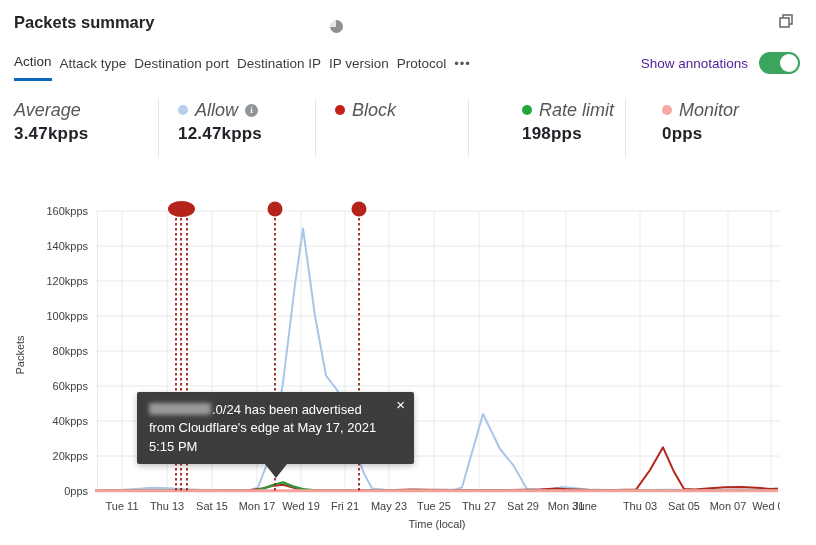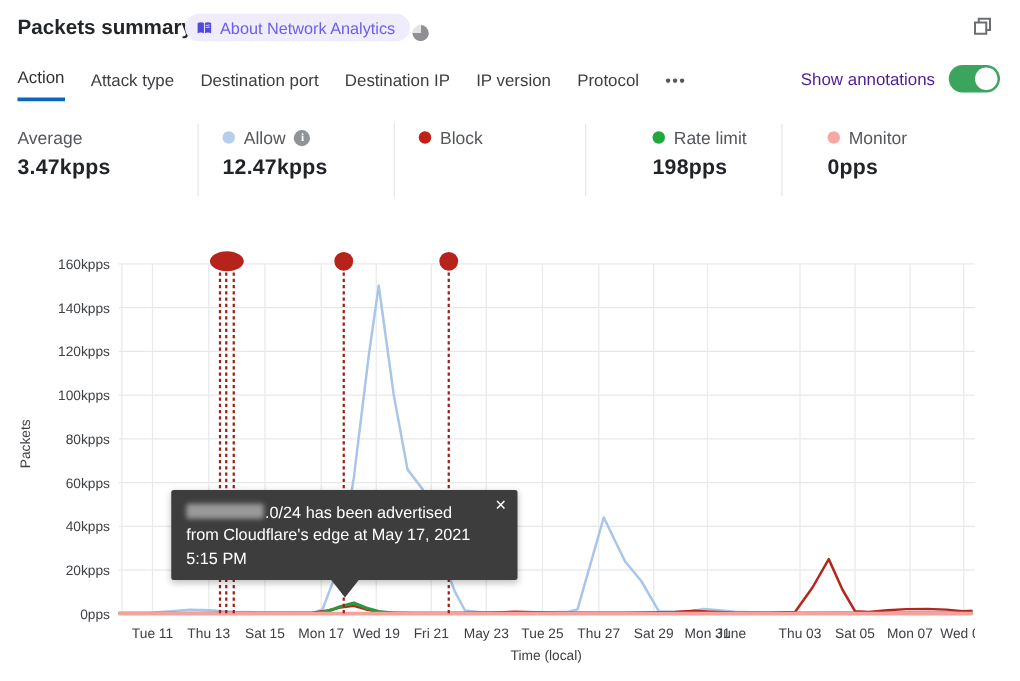--- a/index.html
+++ b/index.html
@@ -9,34 +9,34 @@
   
   .title{position:absolute;left:14px;top:13px;font-size:16.5px;font-weight:700;color:#232629;}
   .badge{position:absolute;left:148px;top:11px;height:22px;display:flex;align-items:center;gap:6px;
          background:#efecfd;border-radius:12px;padding:0 12px 0 9px;cursor:pointer;}
   .badge span{font-size:13px;color:#6b5fe8;}
   .pie-icon{position:absolute;left:330px;top:20px;width:13px;height:13px;border-radius:50%;
             background:conic-gradient(#8e9094 0 270deg,#e4e4e4 270deg 360deg);}
   .win-icon{position:absolute;left:778px;top:13px;cursor:pointer;}
 
   
-  .tabs{position:absolute;left:14px;top:54px;display:flex;gap:21px;align-items:flex-end;}
+  .tabs{position:absolute;left:14px;top:54px;display:flex;gap:8px;align-items:center;}
   .tab{font-size:13.5px;color:#3b3e42;padding-bottom:9px;cursor:pointer;white-space:nowrap;}
   .tab.active{border-bottom:3px solid #0b67bd;color:#2d3033;}
   .tab-more{font-size:13px;color:#55585c;letter-spacing:1px;padding-top:1px;cursor:pointer;}
   .annot-row{position:absolute;right:16px;top:52px;display:flex;align-items:center;gap:11px;}
   .annot-row .lbl{font-size:13.5px;color:#4c1d95;}
   .toggle{width:41px;height:22px;border-radius:11px;background:#3ba55d;position:relative;cursor:pointer;}
   .toggle .knob{position:absolute;right:2px;top:2px;width:18px;height:18px;border-radius:50%;background:#fff;}
 
   
   .stat{position:absolute;top:102px;}
   .stat .row1{display:flex;align-items:center;gap:7px;height:16px;}
   .stat .dot{width:10px;height:10px;border-radius:50%;display:inline-block;}
-  .stat .lab{font-size:14px;color:#54575b;}
+  .stat .lab{font-size:18px;color:#54575b;font-style:italic;}
   .stat .val{font-size:17px;font-weight:600;color:#202428;margin-top:6px;letter-spacing:.2px;}
   .info-i{width:13px;height:13px;border-radius:50%;background:#8f9498;color:#fff;font-size:9px;font-weight:700;
           display:inline-flex;align-items:center;justify-content:center;font-family:"Liberation Serif",serif;}
   .vdiv{position:absolute;top:99px;width:1px;height:58px;background:#e4e6e8;}
 
   
   svg.chart{position:absolute;left:10px;top:195px;}
   svg.chart text{font-family:"Liberation Sans",sans-serif;font-size:11px;fill:#3e4145;}
 
   
@@ -50,29 +50,20 @@
   .redact{display:inline-block;width:62px;height:12px;background:#999;filter:blur(2px);border-radius:2px;
           vertical-align:-1px;margin-right:1px;}
 </style>
 </head>
 <body>
 
 <div class="page">
 
   <div class="title">Packets summary</div>
 
-  <div class="badge">
-    <svg width="13" height="13" viewBox="0 0 24 24">
-      <path fill="#5349dd" d="M2 4.5c3.2-1.6 6.4-1.6 9.4 0v15c-3-1.6-6.2-1.6-9.4 0z"></path>
-      <path fill="#5349dd" d="M12.6 4.5c3-1.6 6.2-1.6 9.4 0v15c-3.2-1.6-6.4-1.6-9.4 0z"></path>
-      <path fill="#efecfd" d="M11.4 3.8h1.2v16h-1.2z"></path>
-      <path fill="#efecfd" d="M14 7.5l6-1v1.4l-6 1zM14 10.5l6-1v1.4l-6 1z" opacity="0.9"></path>
-    </svg>
-    <span>About Network Analytics</span>
-  </div>
 
   <div class="pie-icon"></div>
 
   <svg class="win-icon" width="16" height="16" viewBox="0 0 16 16">
     <rect x="5" y="2" width="9" height="9" fill="none" stroke="#6b6f73" stroke-width="1.6"></rect>
     <rect x="2" y="5" width="9" height="9" fill="#fff" stroke="#6b6f73" stroke-width="1.6"></rect>
   </svg>
 
   <div class="tabs" id="tabs">
       <div class="tab active">Action</div>

